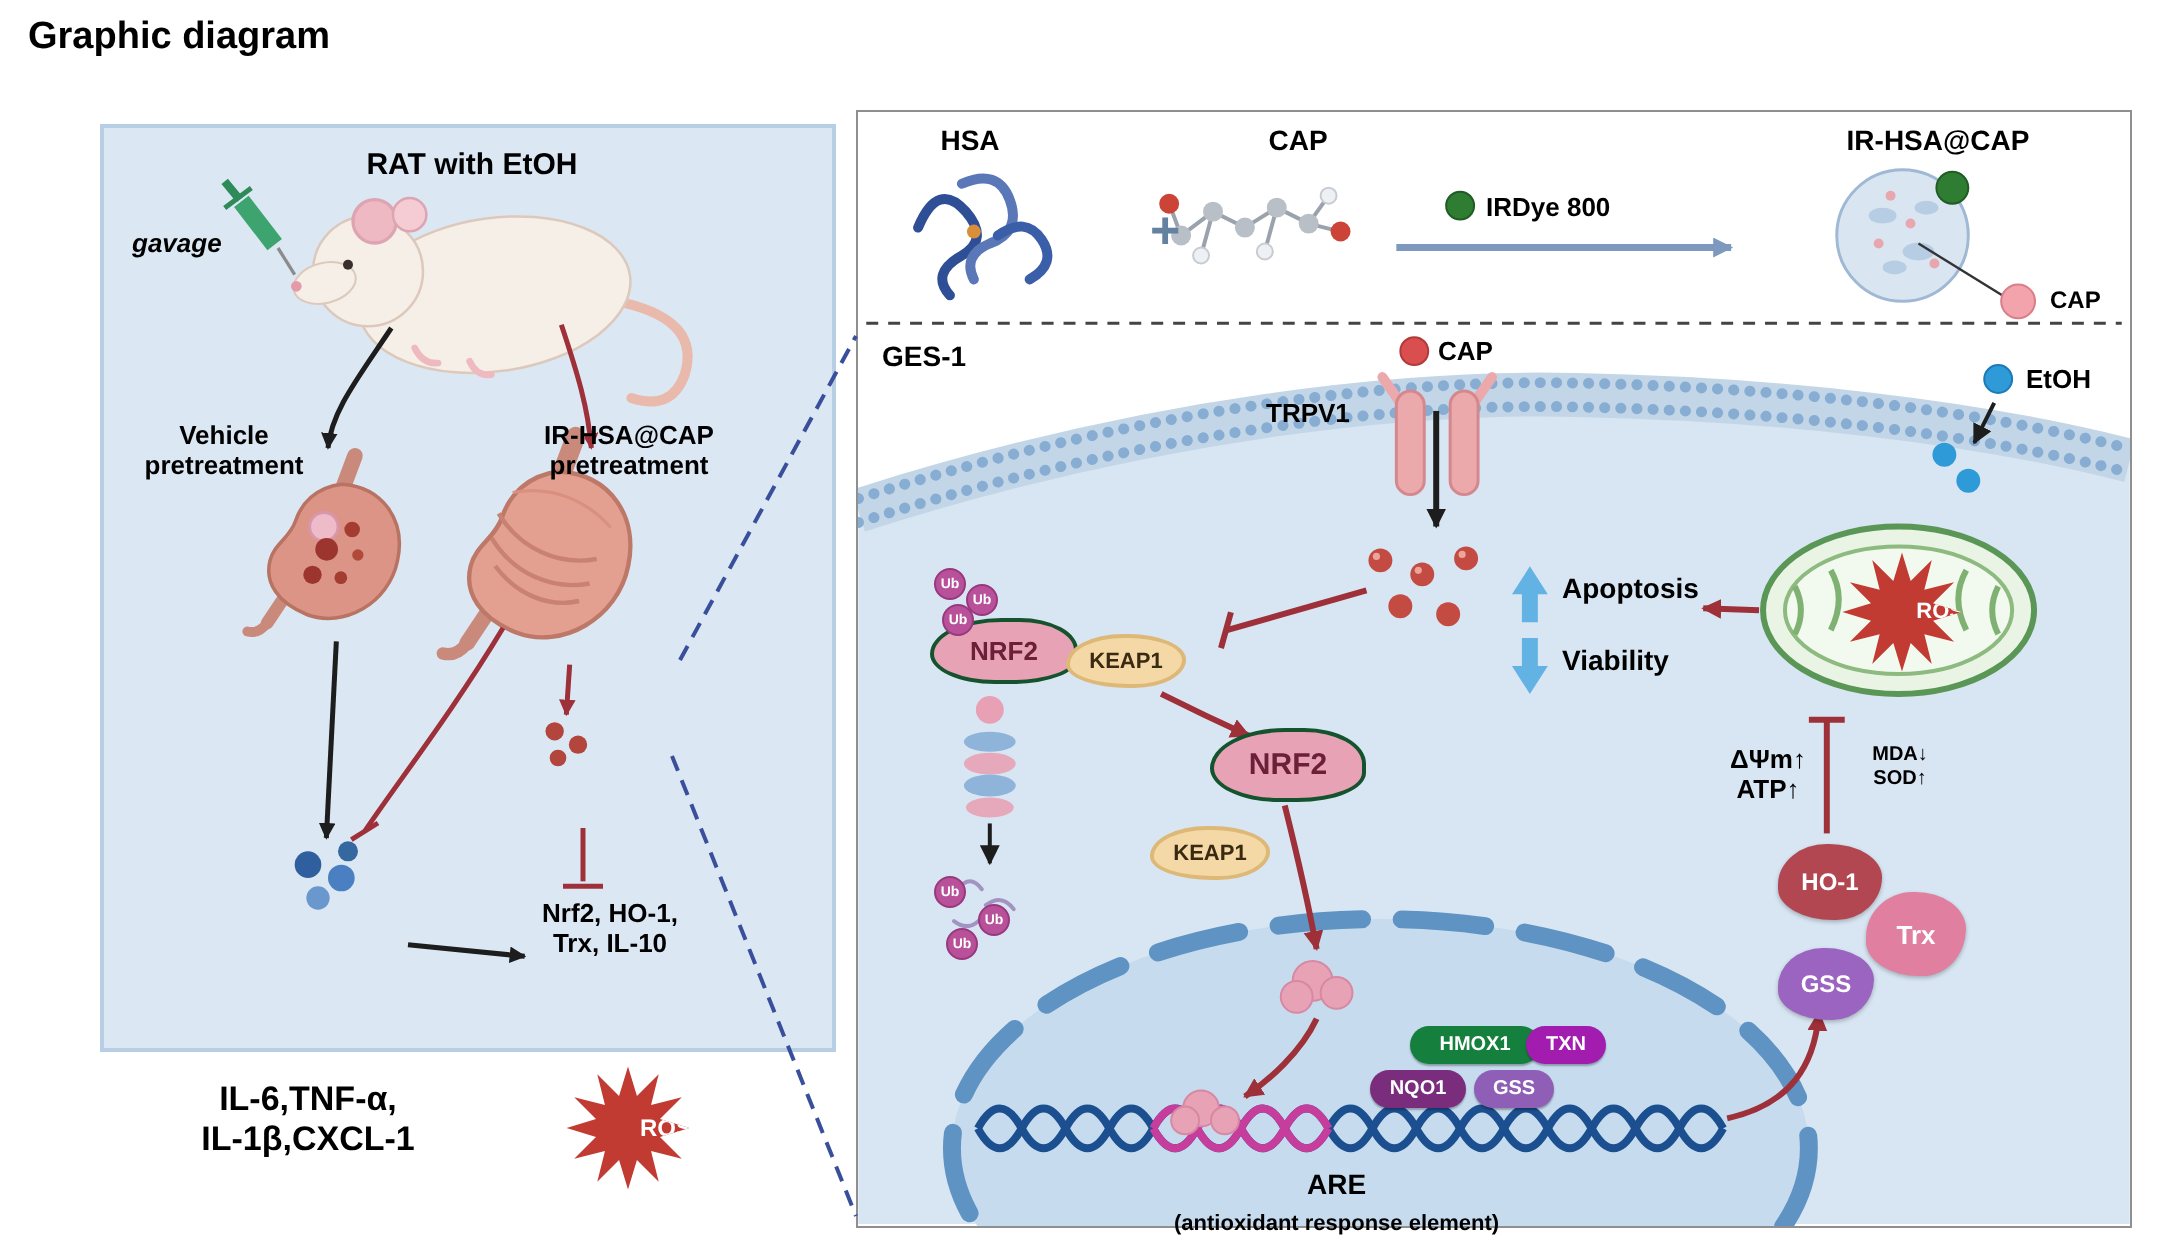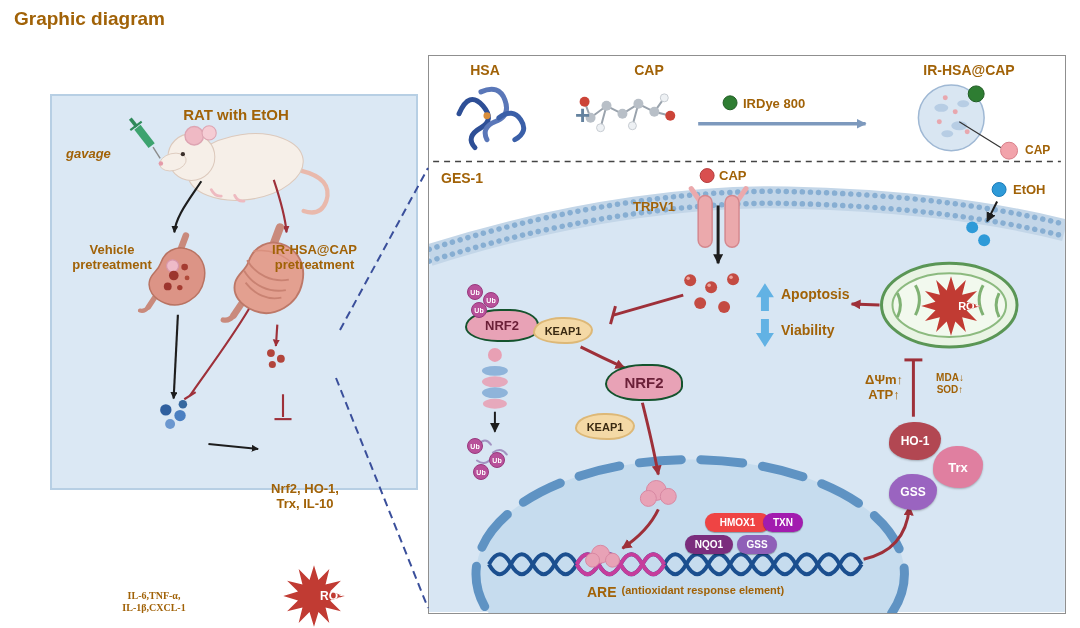--- a/index.html
+++ b/index.html
@@ -1,22 +1,22 @@
 <!DOCTYPE html>
 <html><head>
 <meta charset="utf-8">
 <style>
   * { margin:0; padding:0; box-sizing:border-box; }
   body { font-family:"Liberation Sans", sans-serif; background:#ffffff; }
   #canvas { position:relative; width:1080px; height:628px; background:#fff; overflow:hidden; }
-  .lbl { position:absolute; font-weight:bold; color:#a16207; white-space:pre-line; line-height:1.18; }
+  .lbl { position:absolute; font-weight:bold; color:#000000; white-space:pre-line; line-height:1.18; }
   .ctr { text-align:center; }
   .it { font-style:italic; }
-  .panel-left { position:absolute; left:50px; top:62px; width:368px; height:396px;
-                background:#dbe8f4; border:2px solid #b7cfe4;margin-top:32px; }
+  .panel-left { position:absolute; left:50px; top:62px; width:368px; height:464px;
+                background:#dbe8f4; border:2px solid #b7cfe4; }
   .panel-right { position:absolute; left:428px; top:55px; width:638px; height:559px;
                  background:#ffffff; border:1.5px solid #8f8f8f; }
   svg.fill { position:absolute; left:0; top:0; width:100%; height:100%; }
   .star { position:absolute; display:flex; align-items:center; justify-content:flex-end;
           color:#fff; font-weight:bold; background:#c13b33;
           clip-path: polygon(98% 50%, 75% 57%, 92% 74%, 68% 68%, 74% 92%, 57% 75%, 50% 98%, 43% 75%, 26% 92%, 32% 68%, 8% 74%, 25% 57%, 2% 50%, 25% 43%, 8% 26%, 32% 32%, 26% 8%, 43% 25%, 50% 2%, 57% 25%, 74% 8%, 68% 32%, 92% 26%, 75% 43%); }
   .blob { position:absolute; display:flex; align-items:center; justify-content:center; font-weight:bold; }
   .nrf2 { background:#e8a2b6; color:#6b2038; border:2px solid #14532d;
           border-radius:55% 45% 50% 50% / 62% 55% 45% 52%; }
   .keap1 { background:#f4d9a6; color:#3a2a12; border:2px solid #ddb877;
@@ -116,21 +116,21 @@
     </svg>
 
     <div class="lbl ctr" style="left:114px; top:10px; width:140px; font-size:15px;">RAT with EtOH</div>
     <div class="lbl it" style="left:14px; top:50px; font-size:13px;">gavage</div>
     <div class="lbl ctr" style="left:5px; top:146px; width:110px; font-size:13px;">Vehicle
 pretreatment</div>
     <div class="lbl ctr" style="left:200px; top:146px; width:125px; font-size:13px;">IR-HSA@CAP
 pretreatment</div>
     <div class="lbl ctr" style="left:192px; top:385px; width:122px; font-size:13px;">Nrf2, HO-1,
 Trx, IL-10</div>
-    <div class="lbl ctr" style="left:28px; top:494px; width:148px; font-size:10px;font-family:Liberation Serif, serif;">IL-6,TNF-α,
+    <div class="lbl ctr" style="left:28px; top:476px; width:148px; font-size:17px;">IL-6,TNF-α,
 IL-1β,CXCL-1</div>
     <div class="star" style="left:230px; top:468px; width:64px; height:64px; font-size:12px;">
       <span>ROS</span>
     </div>
   </div>
 
   <div class="panel-right">
     <svg class="fill" viewBox="0 0 638 559">
       <defs>
         <marker id="bb" markerUnits="userSpaceOnUse" markerWidth="12" markerHeight="12" refX="9" refY="5" orient="auto">
@@ -339,28 +339,28 @@
     <div class="blob protein" style="left:460px; top:418px; width:48px; height:36px; background:#9a64c0; font-size:12px;">
       <span>GSS</span>
     </div>
 
     <div class="pill" style="left:256px; top:479px; width:48px; height:19px; background:#7b2d7d;">
         <span>NQO1</span>
       </div>
     <div class="pill" style="left:308px; top:479px; width:40px; height:19px; background:#8f5fb8;">
         <span>GSS</span>
       </div>
-    <div class="pill" style="left:276px; top:457px; width:65px; height:19px; background:#ef4444;">
+    <div class="pill" style="left:276px; top:457px; width:65px; height:19px; background:#15803d;">
         <span>HMOX1</span>
       </div>
     <div class="pill" style="left:334px; top:457px; width:40px; height:19px; background:#a21caf;">
         <span>TXN</span>
       </div>
 
-    <div style="position:absolute; left:158px; top:528px; display:flex; gap:5px; align-items:flex-start;">
+    <div style="position:absolute; left:158px; top:528px; display:flex; gap:5px; align-items:center;flex-direction:column;">
       <span class="lbl" style="position:static; font-size:14px;">ARE</span>
       <span class="lbl" style="position:static; font-size:11px;">(antioxidant response element)</span>
     </div>
   </div>
 
   <svg class="fill" style="pointer-events:none;" viewBox="0 0 1080 628">
     <line x1="340" y1="330" x2="428" y2="168" stroke="#3a4f9b" stroke-width="2" stroke-dasharray="8 5"></line>
     <line x1="336" y1="378" x2="428" y2="608" stroke="#3a4f9b" stroke-width="2" stroke-dasharray="8 5"></line>
   </svg>
 

